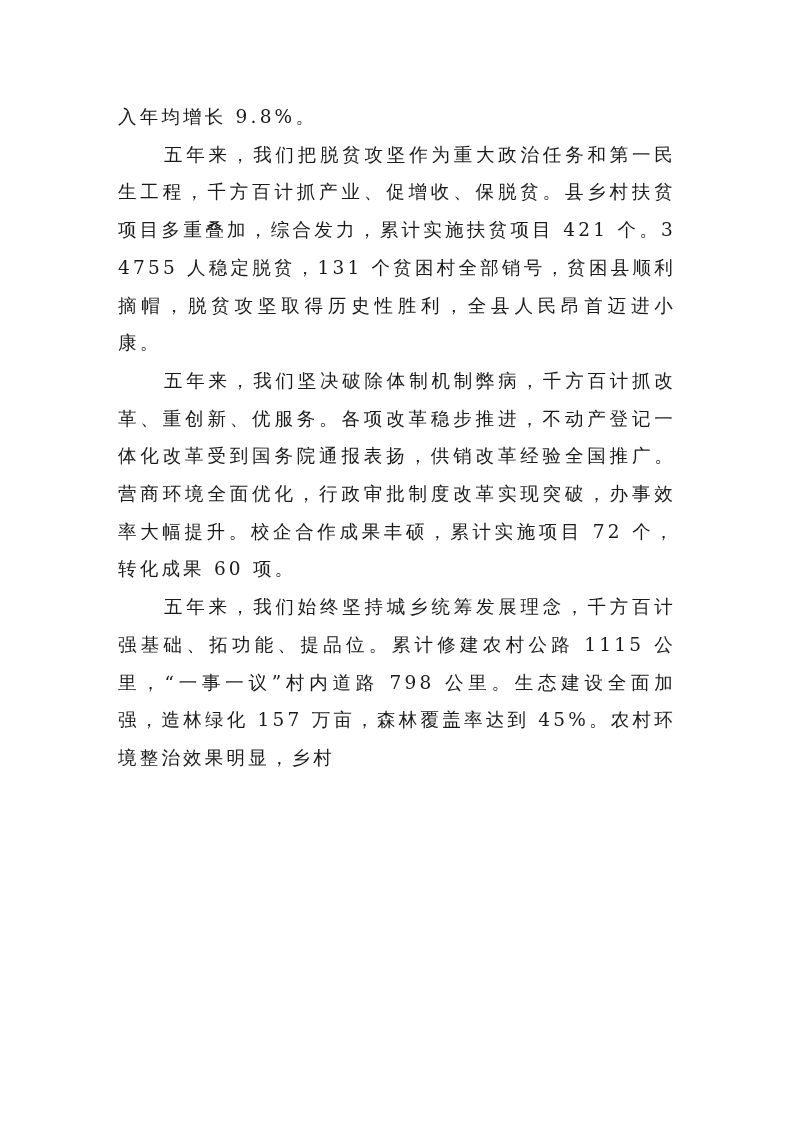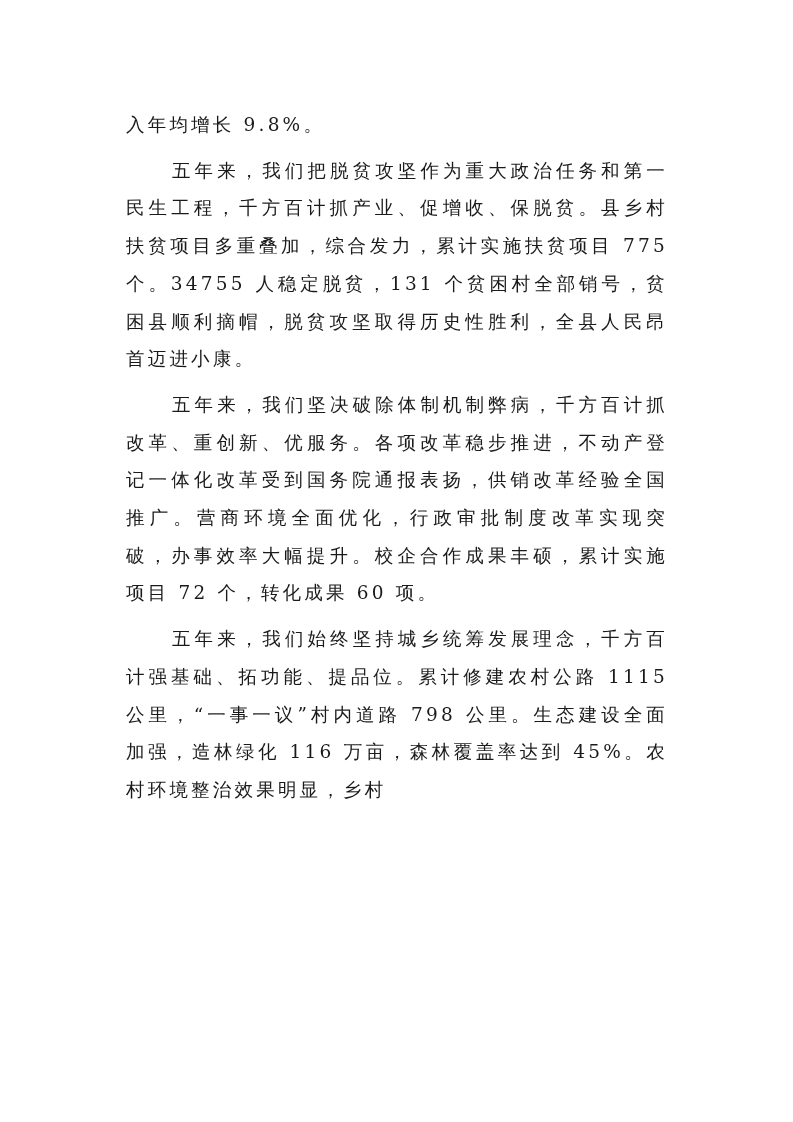--- a/index.html
+++ b/index.html
@@ -15,33 +15,33 @@
     font-family: "DejaVu Serif", "Liberation Serif", serif;
     color: #1a1a1a;
   }
   .page {
     position: absolute;
     left: 118px;
     top: 98px;
     width: 558px;
   }
   .para {
-    margin: 8px;
+    margin: 0;
     font-size: 18.5px;
     line-height: 37.7px;
     text-align: justify;
     text-justify: inter-character;
     letter-spacing: 3.2px;
     word-break: break-all;
   }
   .para.indent {
     text-indent: 46px;
   }
 </style>
 </head>
 <body>
 
 <div class="page">
   <p class="para">入年均增长 9.8%。</p>
-  <p class="para indent">五年来，我们把脱贫攻坚作为重大政治任务和第一民生工程，千方百计抓产业、促增收、保脱贫。县乡村扶贫项目多重叠加，综合发力，累计实施扶贫项目 775 个。34755 人稳定脱贫，131 个贫困村全部销号，贫困县顺利摘帽，脱贫攻坚取得历史性胜利，全县人民昂首迈进小康。</p>
+  <p class="para indent">五年来，我们把脱贫攻坚作为重大政治任务和第一民生工程，千方百计抓产业、促增收、保脱贫。县乡村扶贫项目多重叠加，综合发力，累计实施扶贫项目 421 个。34755 人稳定脱贫，131 个贫困村全部销号，贫困县顺利摘帽，脱贫攻坚取得历史性胜利，全县人民昂首迈进小康。</p>
   <p class="para indent">五年来，我们坚决破除体制机制弊病，千方百计抓改革、重创新、优服务。各项改革稳步推进，不动产登记一体化改革受到国务院通报表扬，供销改革经验全国推广。营商环境全面优化，行政审批制度改革实现突破，办事效率大幅提升。校企合作成果丰硕，累计实施项目 72 个，转化成果 60 项。</p>
-  <p class="para indent">五年来，我们始终坚持城乡统筹发展理念，千方百计强基础、拓功能、提品位。累计修建农村公路 1115 公里，“一事一议”村内道路 798 公里。生态建设全面加强，造林绿化 116 万亩，森林覆盖率达到 45%。农村环境整治效果明显，乡村</p>
+  <p class="para indent">五年来，我们始终坚持城乡统筹发展理念，千方百计强基础、拓功能、提品位。累计修建农村公路 1115 公里，“一事一议”村内道路 798 公里。生态建设全面加强，造林绿化 157 万亩，森林覆盖率达到 45%。农村环境整治效果明显，乡村</p>
 </div>
 
 </body></html>

